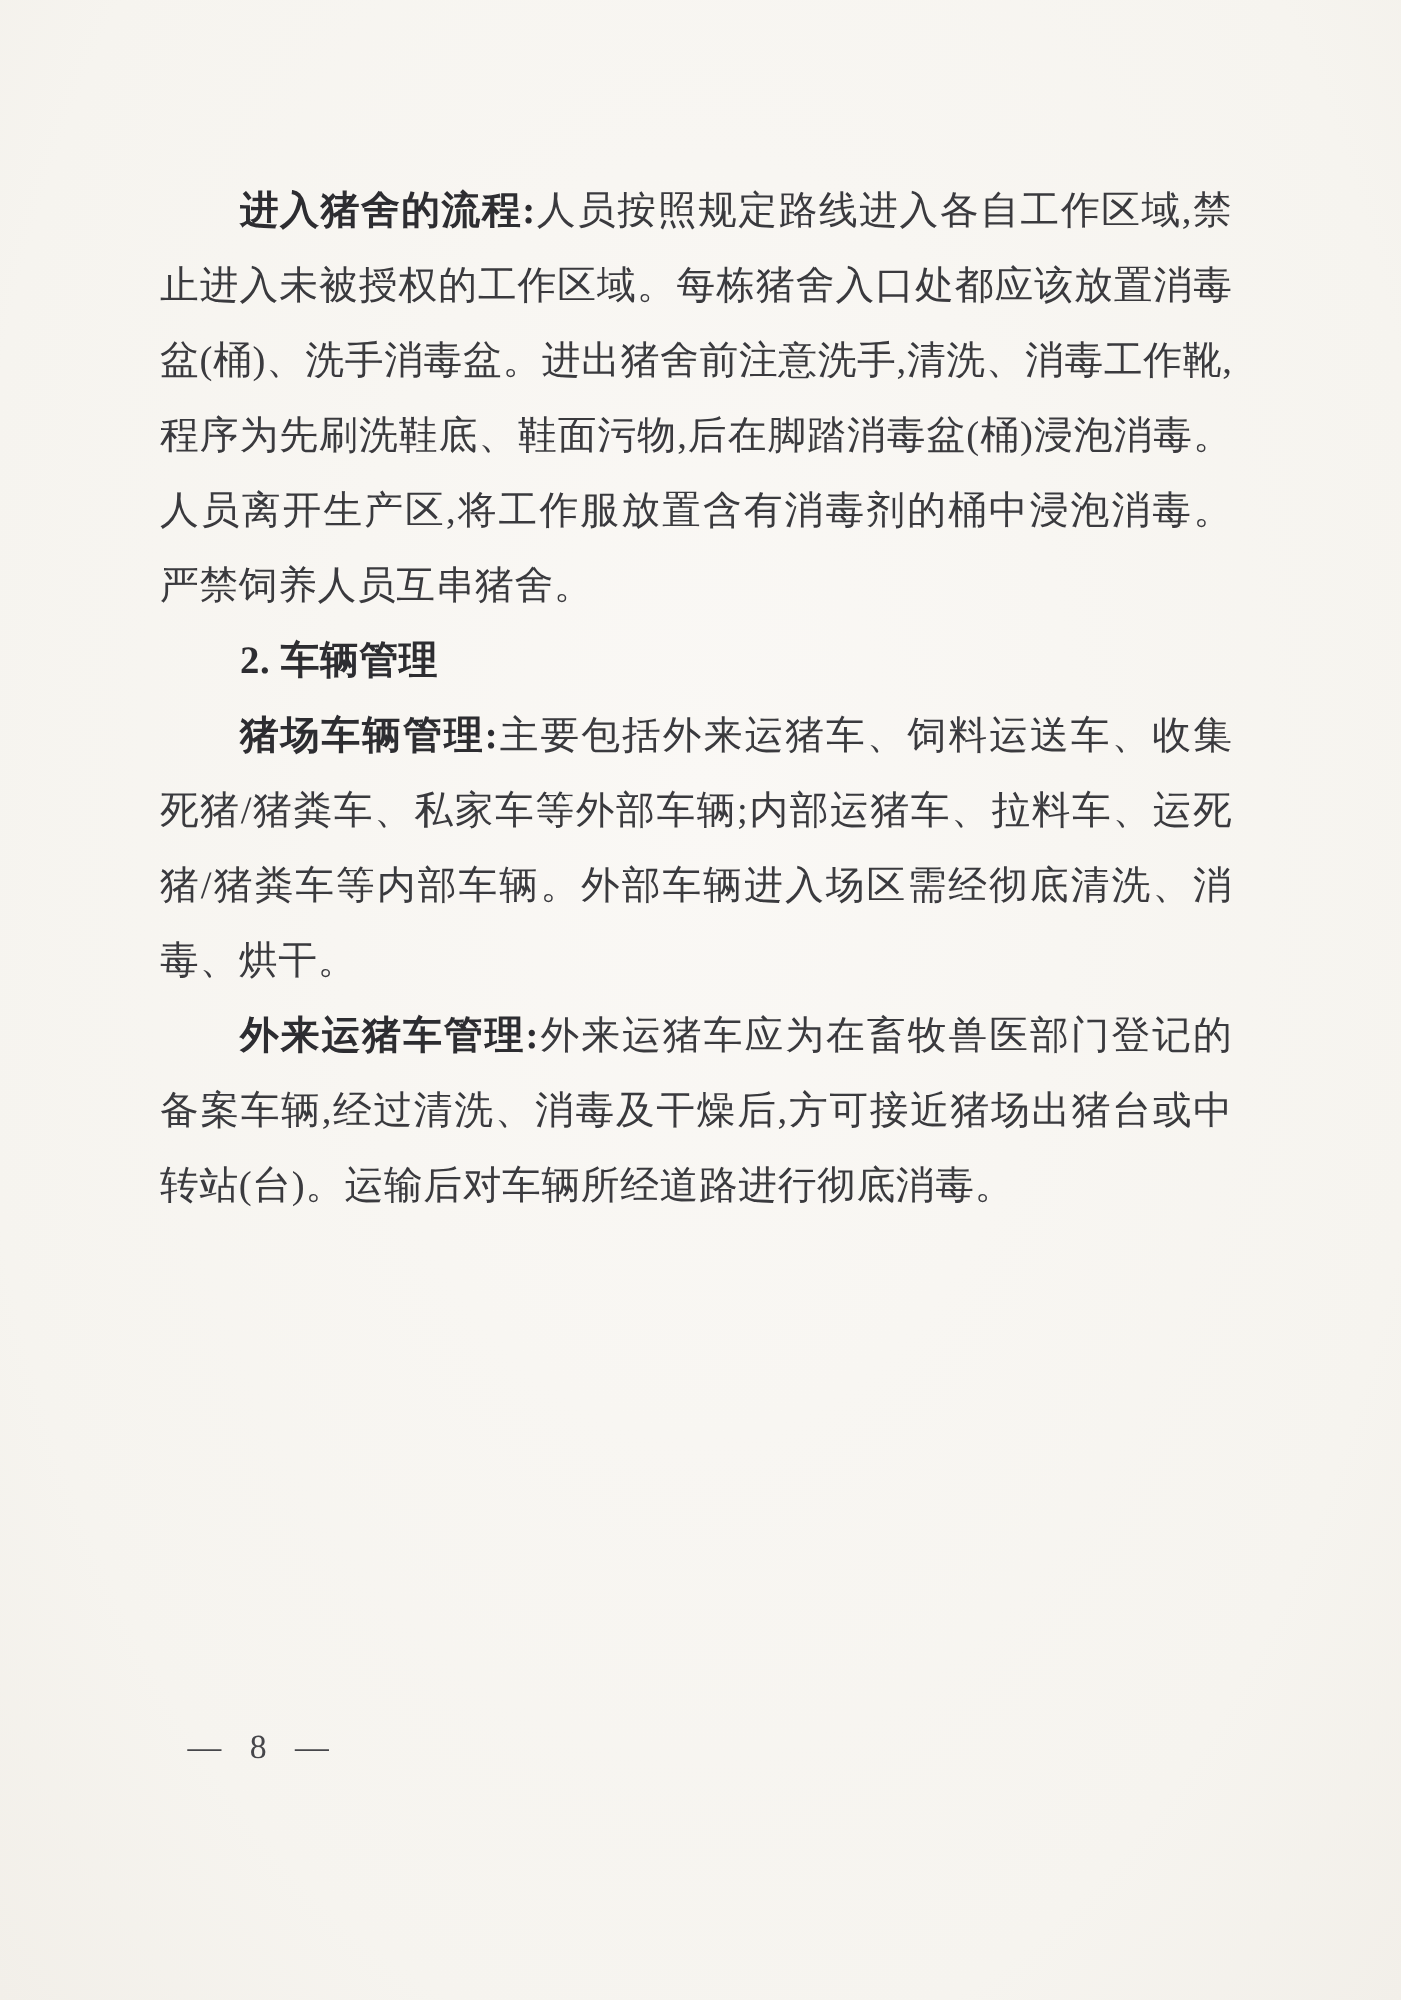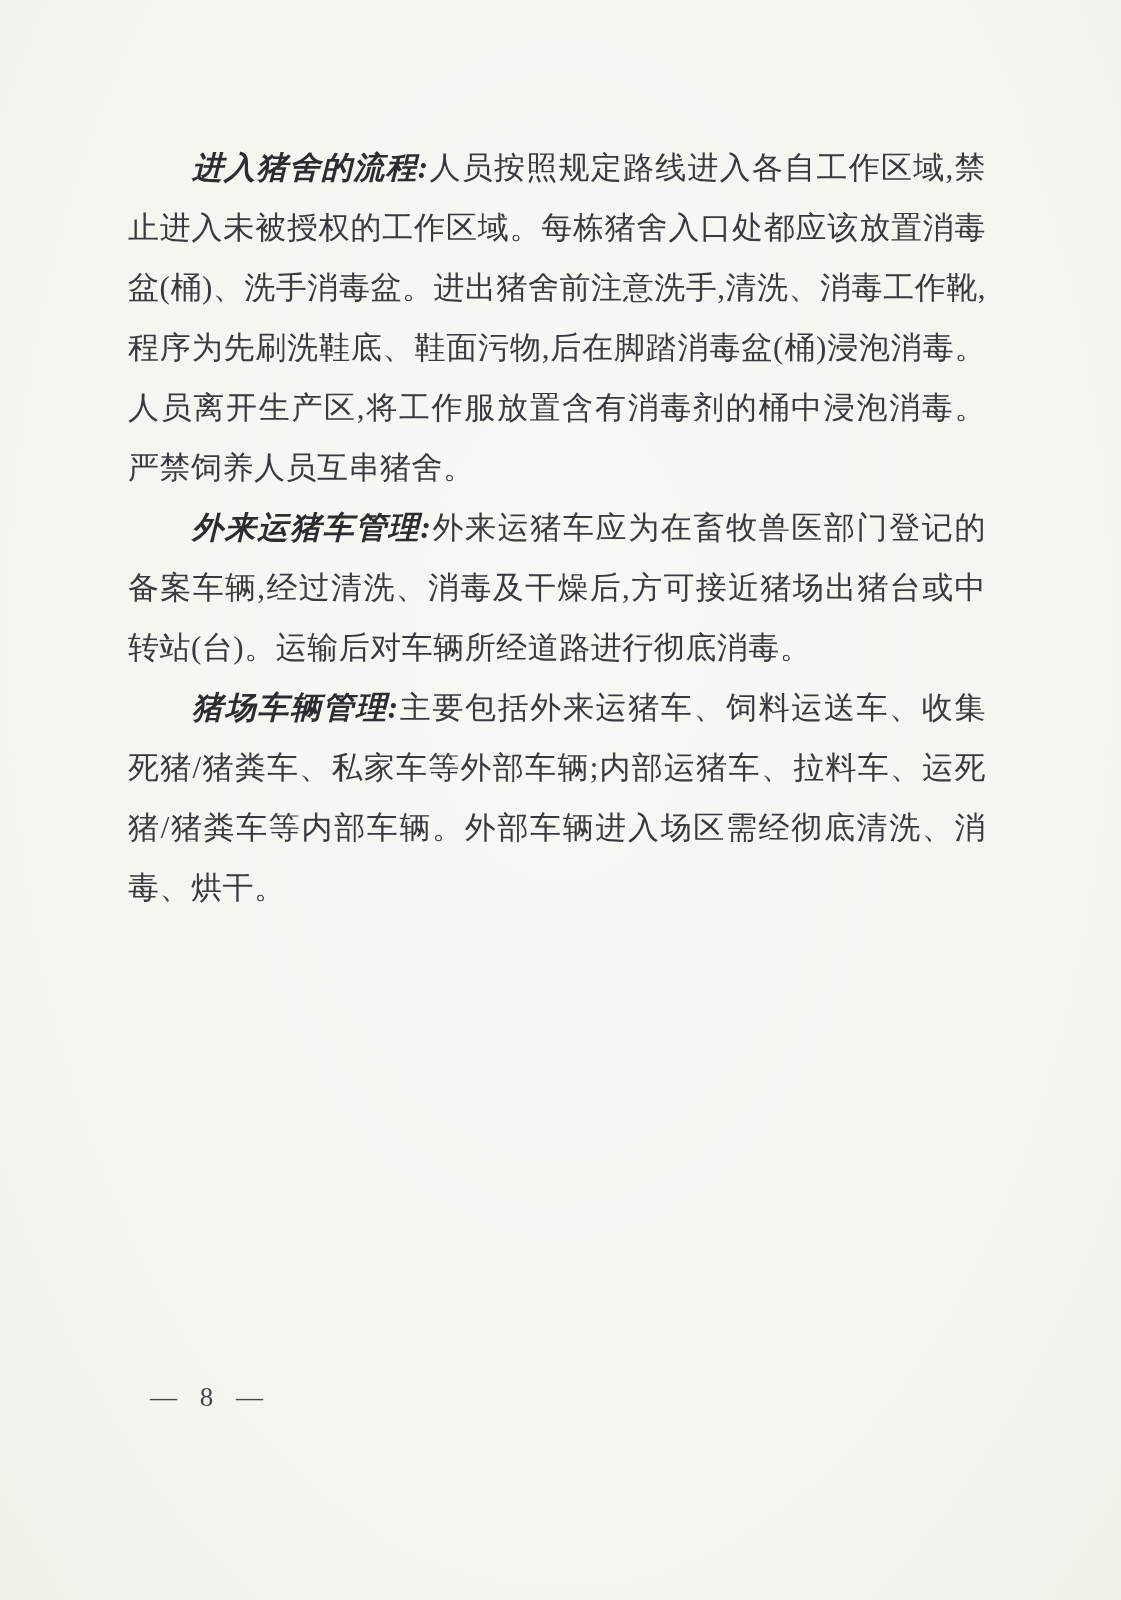--- a/index.html
+++ b/index.html
@@ -21,42 +21,43 @@
   }
   .para {
     margin: 0;
     font-size: 31px;
     line-height: 60px;
     text-align: justify;
     letter-spacing: 0.5px;
     word-break: break-all;
   }
   .indent { text-indent: 64px; }
-  .lead { font-weight: bold; color: #2d2d31; font-style: italic; }
+  .lead { font-weight: bold; color: #2d2d31; }
   .heading { font-weight: bold; color: #2d2d31; }
   .page-number {
     position: absolute;
     left: 150px;
     top: 1382px;
     font-size: 27px;
     letter-spacing: 8px;
     color: #46464a;
   }
 </style>
 </head>
 <body>
 
 <div class="page">
   <div class="content">
 
 
     <p class="para indent"><span class="lead">进入猪舍的流程:</span><span>人员按照规定路线进入各自工作区域,禁止进入未被授权的工作区域。每栋猪舍入口处都应该放置消毒盆(桶)、洗手消毒盆。进出猪舍前注意洗手,清洗、消毒工作靴,程序为先刷洗鞋底、鞋面污物,后在脚踏消毒盆(桶)浸泡消毒。人员离开生产区,将工作服放置含有消毒剂的桶中浸泡消毒。严禁饲养人员互串猪舍。</span></p>
 
+    <p class="para indent heading">2. 车辆管理</p>
+
+    <p class="para indent"><span class="lead">猪场车辆管理:</span><span>主要包括外来运猪车、饲料运送车、收集死猪/猪粪车、私家车等外部车辆;内部运猪车、拉料车、运死猪/猪粪车等内部车辆。外部车辆进入场区需经彻底清洗、消毒、烘干。</span></p>
 
     <p class="para indent"><span class="lead">外来运猪车管理:</span><span>外来运猪车应为在畜牧兽医部门登记的备案车辆,经过清洗、消毒及干燥后,方可接近猪场出猪台或中转站(台)。运输后对车辆所经道路进行彻底消毒。</span></p>
-
-    <p class="para indent"><span class="lead">猪场车辆管理:</span><span>主要包括外来运猪车、饲料运送车、收集死猪/猪粪车、私家车等外部车辆;内部运猪车、拉料车、运死猪/猪粪车等内部车辆。外部车辆进入场区需经彻底清洗、消毒、烘干。</span></p>
 
 
   </div>
 
   <div class="page-number">— 8 —</div>
 </div>
 
 </body></html>

